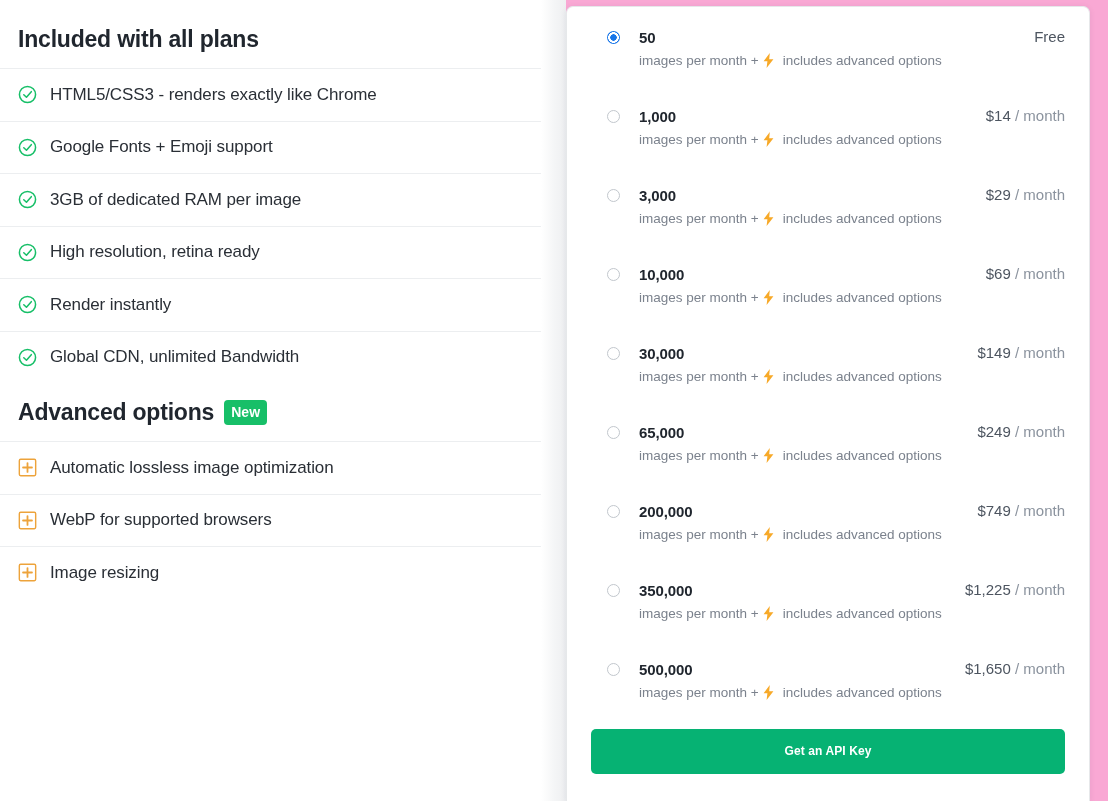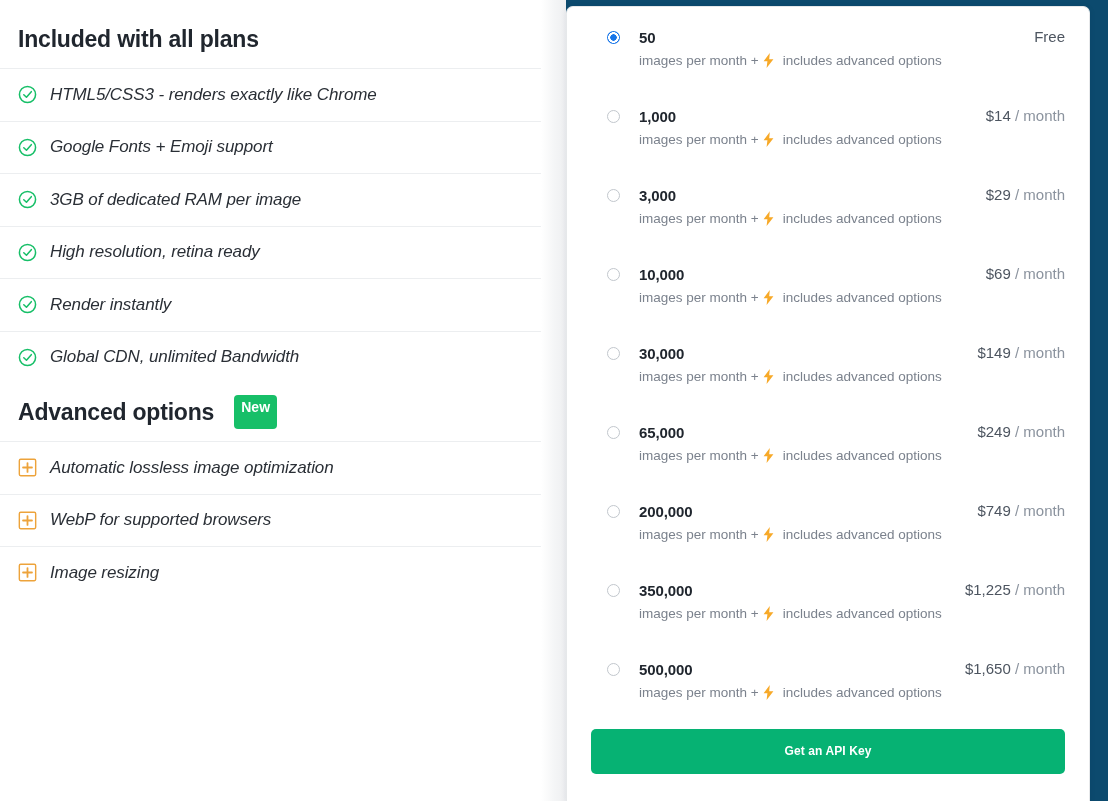--- a/index.html
+++ b/index.html
@@ -9,21 +9,21 @@
     height: 801px;
     background: #ffffff;
     font-family: "Liberation Sans", sans-serif;
     overflow: hidden;
   }
 
   .page {
     position: relative;
     width: 1108px;
     height: 801px;
-    background: #0c4a6e;
+    background: #f9a8d4;
   }
 
   
   .left-col {
     position: absolute;
     left: 0;
     top: 0;
     width: 541px;
     height: 801px;
     background: #ffffff;
@@ -38,42 +38,42 @@
     font-weight: bold;
     color: #20262e;
     letter-spacing: -0.2px;
     padding-left: 18px;
   }
   .section-head.first { height: 68px; padding-top: 10px; }
   .section-head.second { height: 58px; }
 
   .badge-new {
     display: inline-block;
-    margin-left: 20px;
+    margin-left: 10px;
     background: #17bf68;
     color: #ffffff;
     font-size: 14px;
     font-weight: bold;
     line-height: 1;
-    padding: 5px 7px 15px 7px;
+    padding: 5px 7px 6px 7px;
     border-radius: 4px;
     letter-spacing: 0.1px;
   }
 
   .feat-row {
     display: flex;
     align-items: center;
     height: 52.5px;
     border-top: 1px solid #eceef0;
     padding-left: 18px;
     font-size: 17px;
     color: #2a2f36;
   }
 
-  .feat-label { margin-left: 13px; letter-spacing: -0.1px; font-style: italic; }
+  .feat-label { margin-left: 13px; letter-spacing: -0.1px; }
 
   .ico { width: 19px; height: 19px; flex: 0 0 19px; display: block; }
 
   
   .col-shade {
     position: absolute;
     left: 541px;
     top: 0;
     width: 25px;
     height: 801px;

